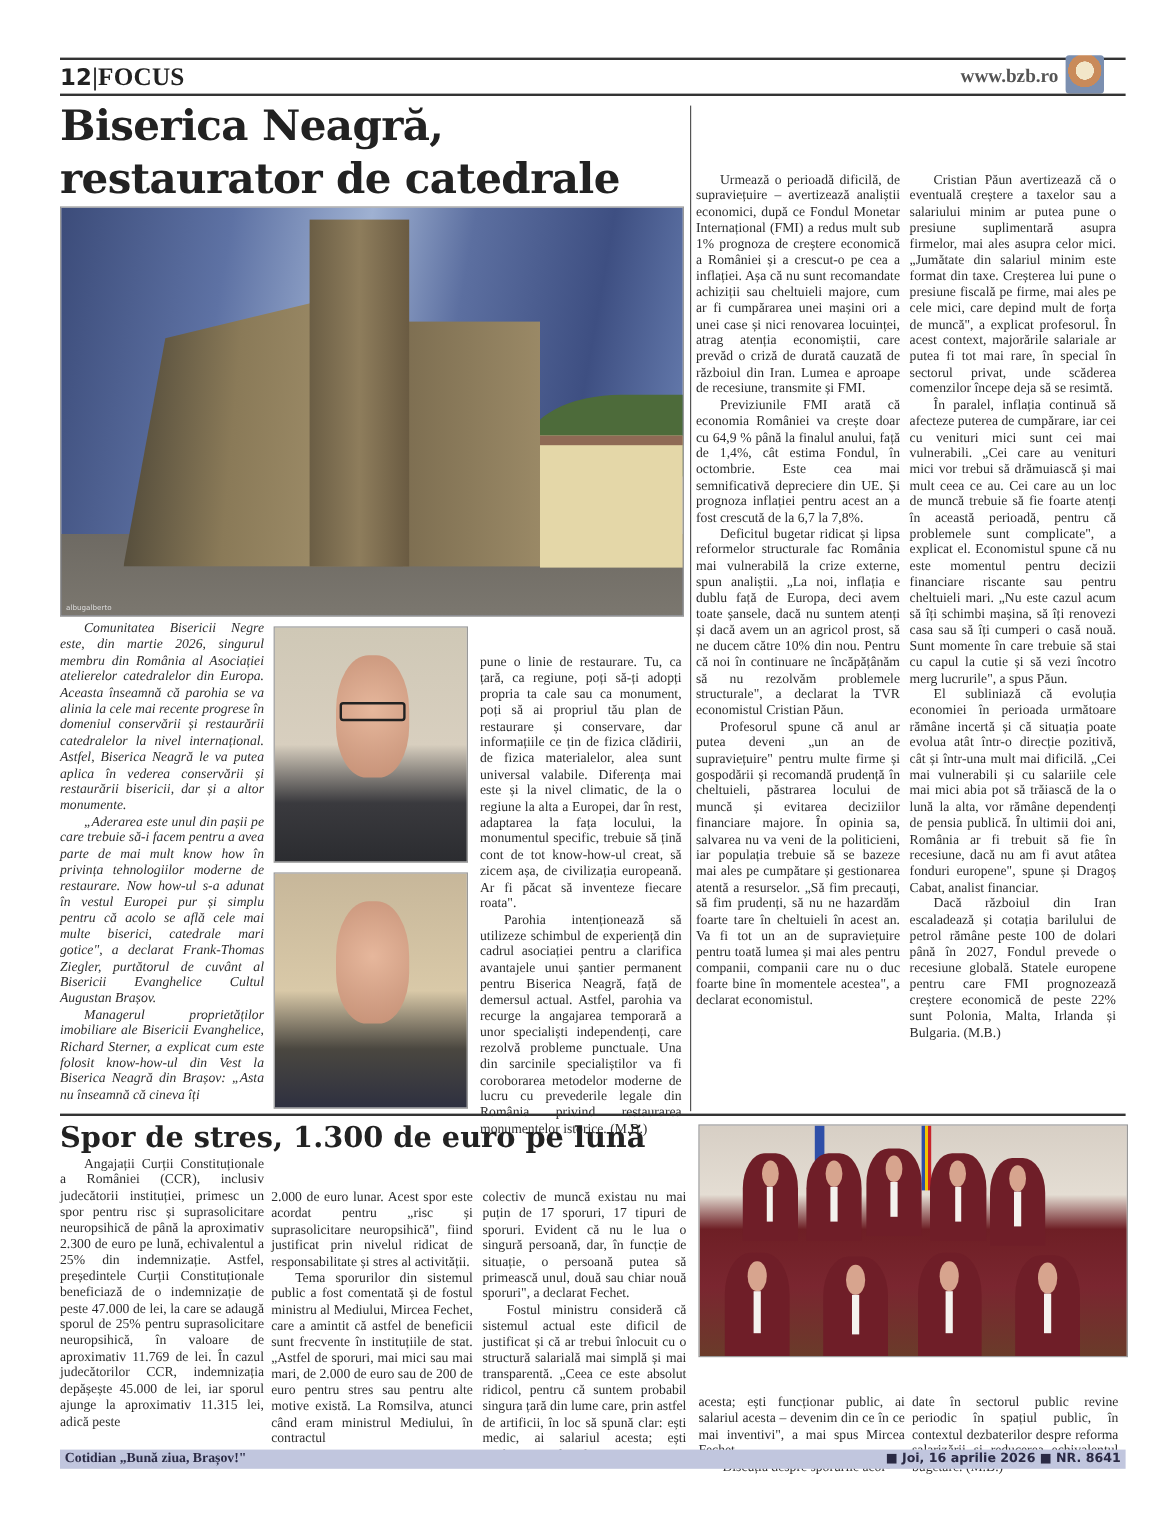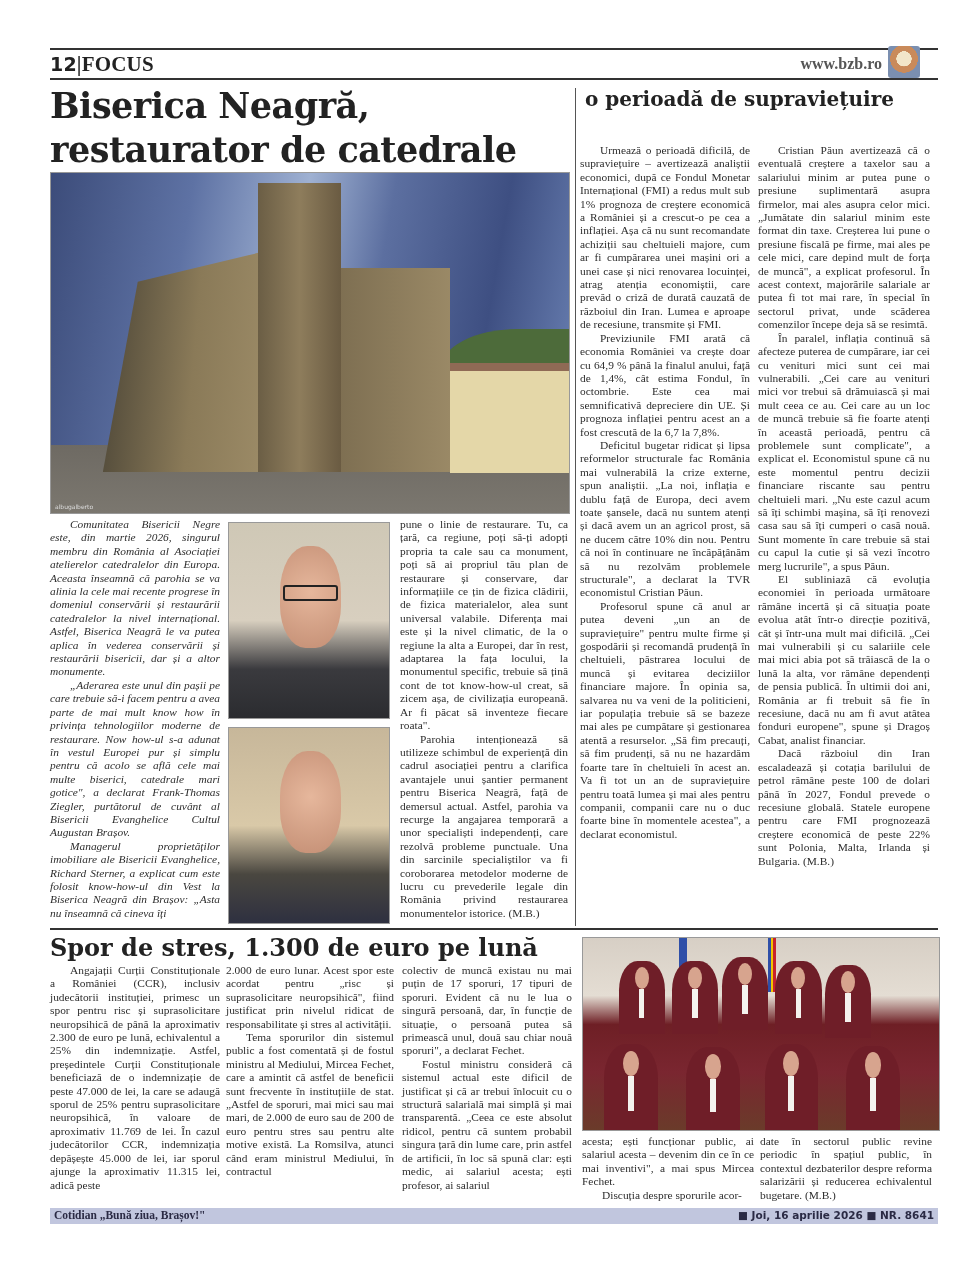--- a/index.html
+++ b/index.html
@@ -9,21 +9,21 @@
   .hdr-left { left: 50px; top: 52px; font-family: "Liberation Serif", serif; font-weight: bold; font-size: 21px; color: #222; letter-spacing: 0.2px; }
   .hdr-left .num { font-family: "DejaVu Sans", sans-serif; font-size: 19px; }
   .hdr-right { right: 88px; top: 55px; font-family: "Liberation Serif", serif; font-weight: bold; font-size: 16px; color: #555; }
   .crest { right: 50px; top: 46px; width: 32px; height: 32px; border-radius: 3px;
            background: radial-gradient(circle at 50% 40%, #f2e6c9 0 30%, #c98a5a 31% 55%, #7b8fb0 56% 100%); }
   .h1 { left: 50px; top: 84px; width: 520px; font-family: "DejaVu Serif", serif; font-weight: bold; font-size: 35px; line-height: 44px; color: #222; letter-spacing: -0.5px; }
   .h2 { left: 585px; top: 86px; width: 360px; font-family: "DejaVu Serif", serif; font-weight: bold; font-size: 20px; line-height: 26px; color: #222; }
   .h3 { left: 50px; top: 934px; width: 520px; font-family: "DejaVu Serif", serif; font-weight: bold; font-size: 24px; line-height: 28px; color: #222; }
   .col { position: absolute; font-family: "Liberation Serif", serif; font-size: 11.4px; line-height: 13.4px; text-align: justify; color: #2d2d2d; hyphens: auto; }
   .col p { margin: 0; text-indent: 20px; }
-  .col p.cont { text-indent: 0; }
+  .col p.cont { text-indent: 0; margin-top: 28px; }
   .photo { position: absolute; overflow: hidden; border: 1px solid #999; }
   .church { left: 50px; top: 172px; width: 518px; height: 340px;
     background:
       linear-gradient(180deg, rgba(0,0,0,0) 80%, #6e6a63 80%, #7b776f 100%),
       linear-gradient(100deg, #3c4c7a 0%, #5e72a4 25%, #9fb1d2 45%, #5c6fa0 60%, #3e4f82 80%, #6f86b8 100%); }
   .church .tower { position: absolute; left: 40%; top: 3%; width: 16%; height: 85%; background: linear-gradient(90deg,#6b5e45,#8e7d5c,#6a5b42); }
   .church .nave { position: absolute; left: 10%; top: 18%; width: 45%; height: 70%; background: linear-gradient(95deg,#4a4436,#8a7a58 40%,#9b8a66 70%,#6b5e45); clip-path: polygon(15% 20%, 100% 0, 100% 100%, 0 100%); }
   .church .nave2 { position: absolute; left: 55%; top: 28%; width: 22%; height: 60%; background: linear-gradient(90deg,#7d6e51,#9a8966); }
   .church .hill { position: absolute; right: 0; top: 46%; width: 25%; height: 20%; background: #4d6b3a; border-radius: 60% 0 0 0; }
   .church .bldg { position: absolute; right: 0; top: 56%; width: 23%; height: 30%; background: #e4d7a8; border-top: 8px solid #8f6a55; }
@@ -81,21 +81,20 @@
 </div>
 
 <div class="col" style="left:400px; top:518px; width:168px;">
   <p class="cont">pune o linie de restaurare. Tu, ca țară, ca regiune, poți să-ți adopți propria ta cale sau ca monument, poți să ai propriul tău plan de restaurare și conservare, dar informațiile ce țin de fizica clădirii, de fizica materialelor, alea sunt universal valabile. Diferența mai este și la nivel climatic, de la o regiune la alta a Europei, dar în rest, adaptarea la fața locului, la monumentul specific, trebuie să țină cont de tot know-how-ul creat, să zicem așa, de civilizația europeană. Ar fi păcat să inventeze fiecare roata".</p>
   <p>Parohia intenționează să utilizeze schimbul de experiență din cadrul asociației pentru a clarifica avantajele unui șantier permanent pentru Biserica Neagră, față de demersul actual. Astfel, parohia va recurge la angajarea temporară a unor specialiști independenți, care rezolvă probleme punctuale. Una din sarcinile specialiștilor va fi coroborarea metodelor moderne de lucru cu prevederile legale din România privind restaurarea monumentelor istorice. (M.B.)</p>
 </div>
 
 <div class="rule" style="left:575px; top:88px; width:1px; height:838px; background:#555;"></div>
 
 <div class="abs h2">
-  <div>o perioadă de supraviețuire</div>
 </div>
 <div class="col" style="left:580px; top:144px; width:170px;">
   <p>Urmează o perioadă dificilă, de supraviețuire – avertizează analiștii economici, după ce Fondul Monetar Internațional (FMI) a redus mult sub 1% prognoza de creștere economică a României și a crescut-o pe cea a inflației. Așa că nu sunt recomandate achiziții sau cheltuieli majore, cum ar fi cumpărarea unei mașini ori a unei case și nici renovarea locuinței, atrag atenția economiștii, care prevăd o criză de durată cauzată de războiul din Iran. Lumea e aproape de recesiune, transmite și FMI.</p>
   <p>Previziunile FMI arată că economia României va crește doar cu 64,9 % până la finalul anului, față de 1,4%, cât estima Fondul, în octombrie. Este cea mai semnificativă depreciere din UE. Și prognoza inflației pentru acest an a fost crescută de la 6,7 la 7,8%.</p>
   <p>Deficitul bugetar ridicat și lipsa reformelor structurale fac România mai vulnerabilă la crize externe, spun analiștii. „La noi, inflația e dublu față de Europa, deci avem toate șansele, dacă nu suntem atenți și dacă avem un an agricol prost, să ne ducem către 10% din nou. Pentru că noi în continuare ne încăpățânăm să nu rezolvăm problemele structurale", a declarat la TVR economistul Cristian Păun.</p>
   <p>Profesorul spune că anul ar putea deveni „un an de supraviețuire" pentru multe firme și gospodării și recomandă prudență în cheltuieli, păstrarea locului de muncă și evitarea deciziilor financiare majore. În opinia sa, salvarea nu va veni de la politicieni, iar populația trebuie să se bazeze mai ales pe cumpătare și gestionarea atentă a resurselor. „Să fim precauți, să fim prudenți, să nu ne hazardăm foarte tare în cheltuieli în acest an. Va fi tot un an de supraviețuire pentru toată lumea și mai ales pentru companii, companii care nu o duc foarte bine în momentele acestea", a declarat economistul.</p>
 </div>
 <div class="col" style="left:758px; top:144px; width:172px;">
   <p>Cristian Păun avertizează că o eventuală creștere a taxelor sau a salariului minim ar putea pune o presiune suplimentară asupra firmelor, mai ales asupra celor mici. „Jumătate din salariul minim este format din taxe. Creșterea lui pune o presiune fiscală pe firme, mai ales pe cele mici, care depind mult de forța de muncă", a explicat profesorul. În acest context, majorările salariale ar putea fi tot mai rare, în special în sectorul privat, unde scăderea comenzilor începe deja să se resimtă.</p>
   <p>În paralel, inflația continuă să afecteze puterea de cumpărare, iar cei cu venituri mici sunt cei mai vulnerabili. „Cei care au venituri mici vor trebui să drămuiască și mai mult ceea ce au. Cei care au un loc de muncă trebuie să fie foarte atenți în această perioadă, pentru că problemele sunt complicate", a explicat el. Economistul spune că nu este momentul pentru decizii financiare riscante sau pentru cheltuieli mari. „Nu este cazul acum să îți schimbi mașina, să îți renovezi casa sau să îți cumperi o casă nouă. Sunt momente în care trebuie să stai cu capul la cutie și să vezi încotro merg lucrurile", a spus Păun.</p>

